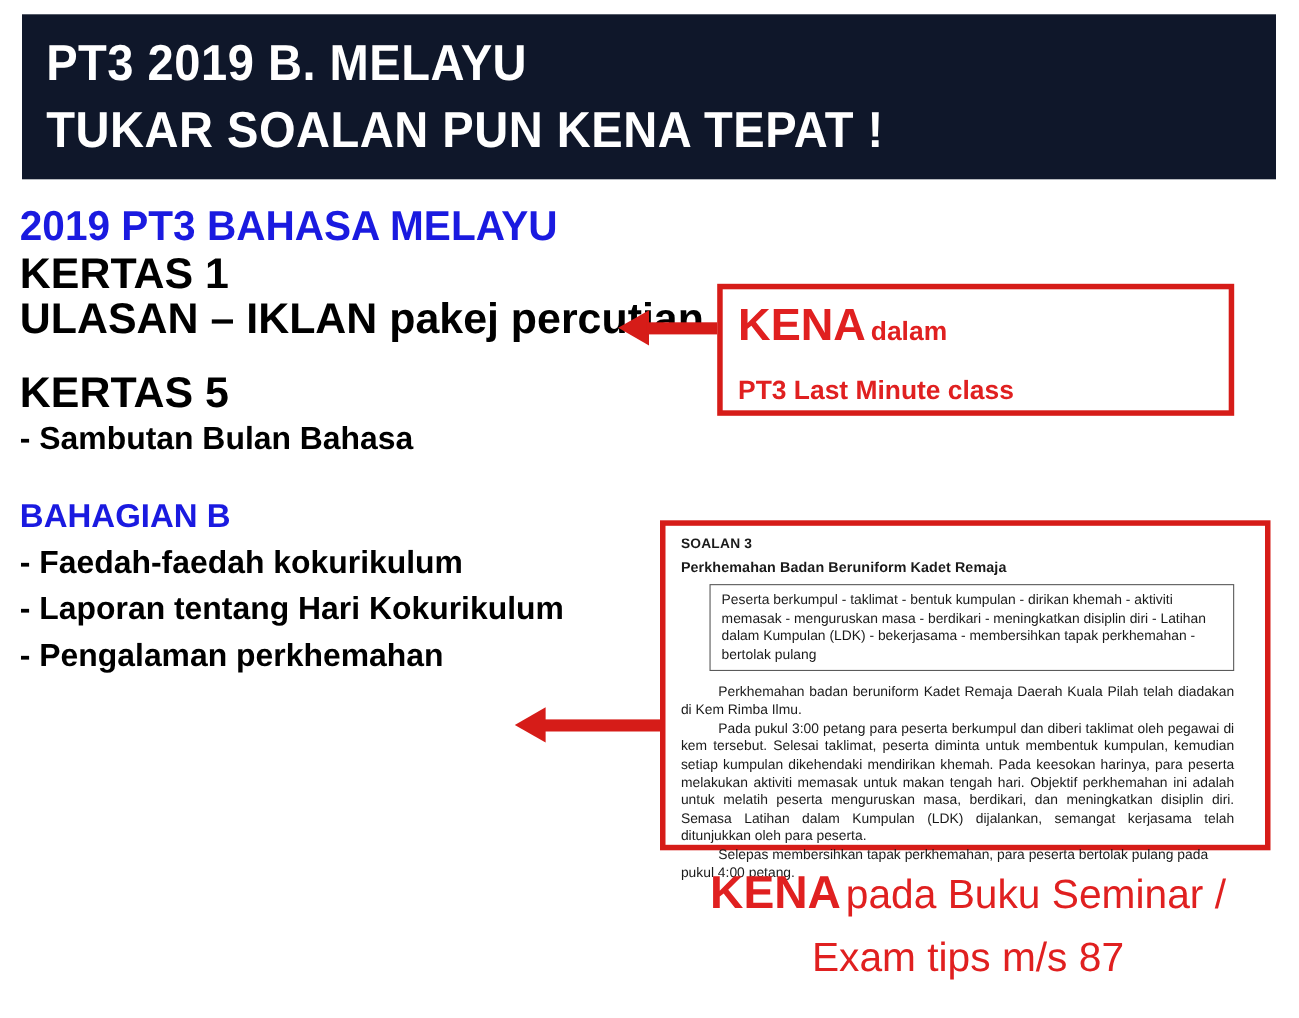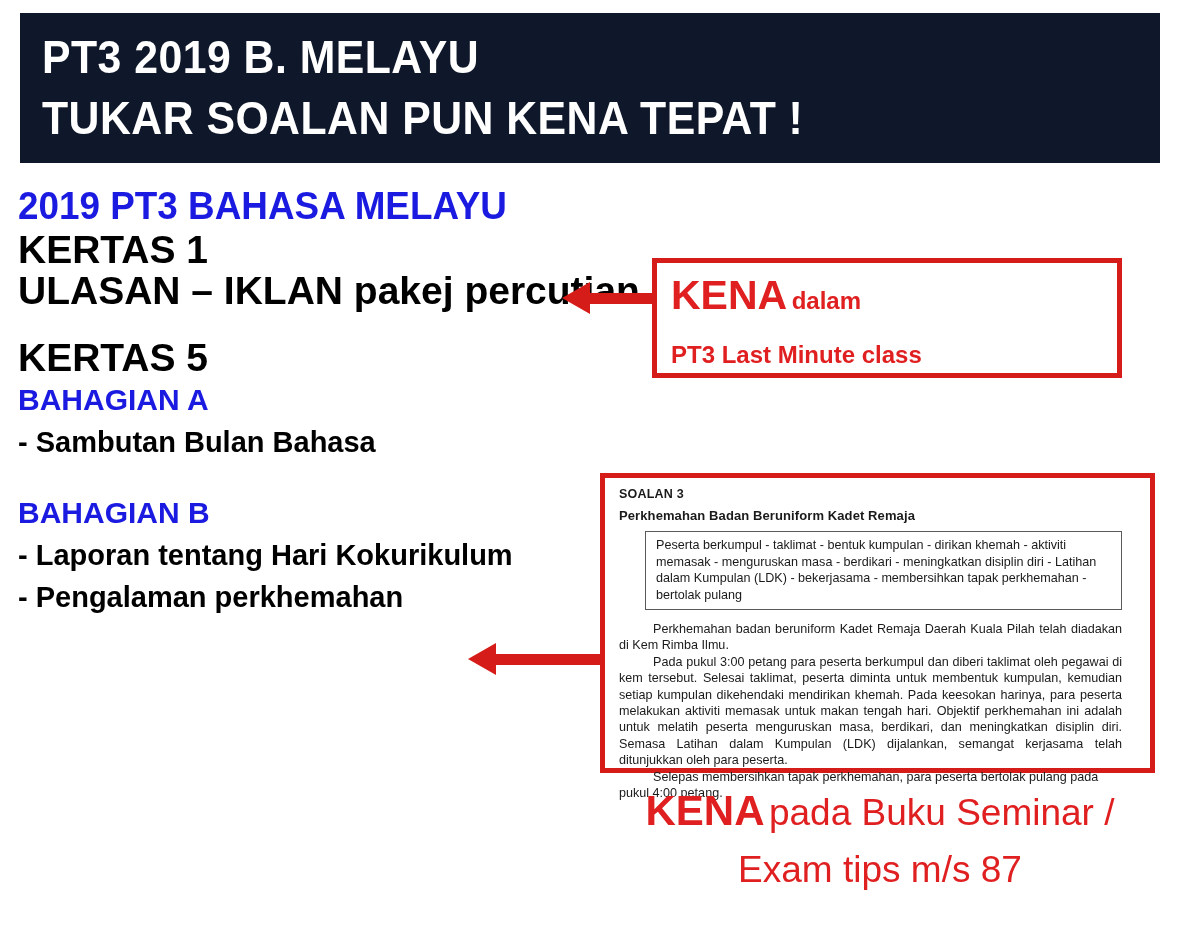--- a/index.html
+++ b/index.html
@@ -218,26 +218,26 @@
 </div>
 
 <div class="left-col">
   <div class="hd-blue">2019 PT3 BAHASA MELAYU</div>
   <div class="ln-black">KERTAS 1</div>
   <div class="ln-black">ULASAN – IKLAN pakej percutian</div>
 
   <div class="gap-a"></div>
 
   <div class="ln-black">KERTAS 5</div>
-  <div class="sub-blue">BAHAGIAN A</div>
   <div class="bullet">- Sambutan Bulan Bahasa</div>
 
   <div class="gap-b"></div>
 
   <div class="sub-blue">BAHAGIAN B</div>
+  <div class="bullet">- Faedah-faedah kokurikulum</div>
   <div class="bullet">- Laporan tentang Hari Kokurikulum</div>
   <div class="bullet">- Pengalaman perkhemahan</div>
 </div>
 
 <div class="arrow" id="arrow-kertas1">
   <div class="head"></div>
   <div class="shaft"></div>
 </div>
 <div class="arrow" id="arrow-bahagianb">
   <div class="head"></div>

